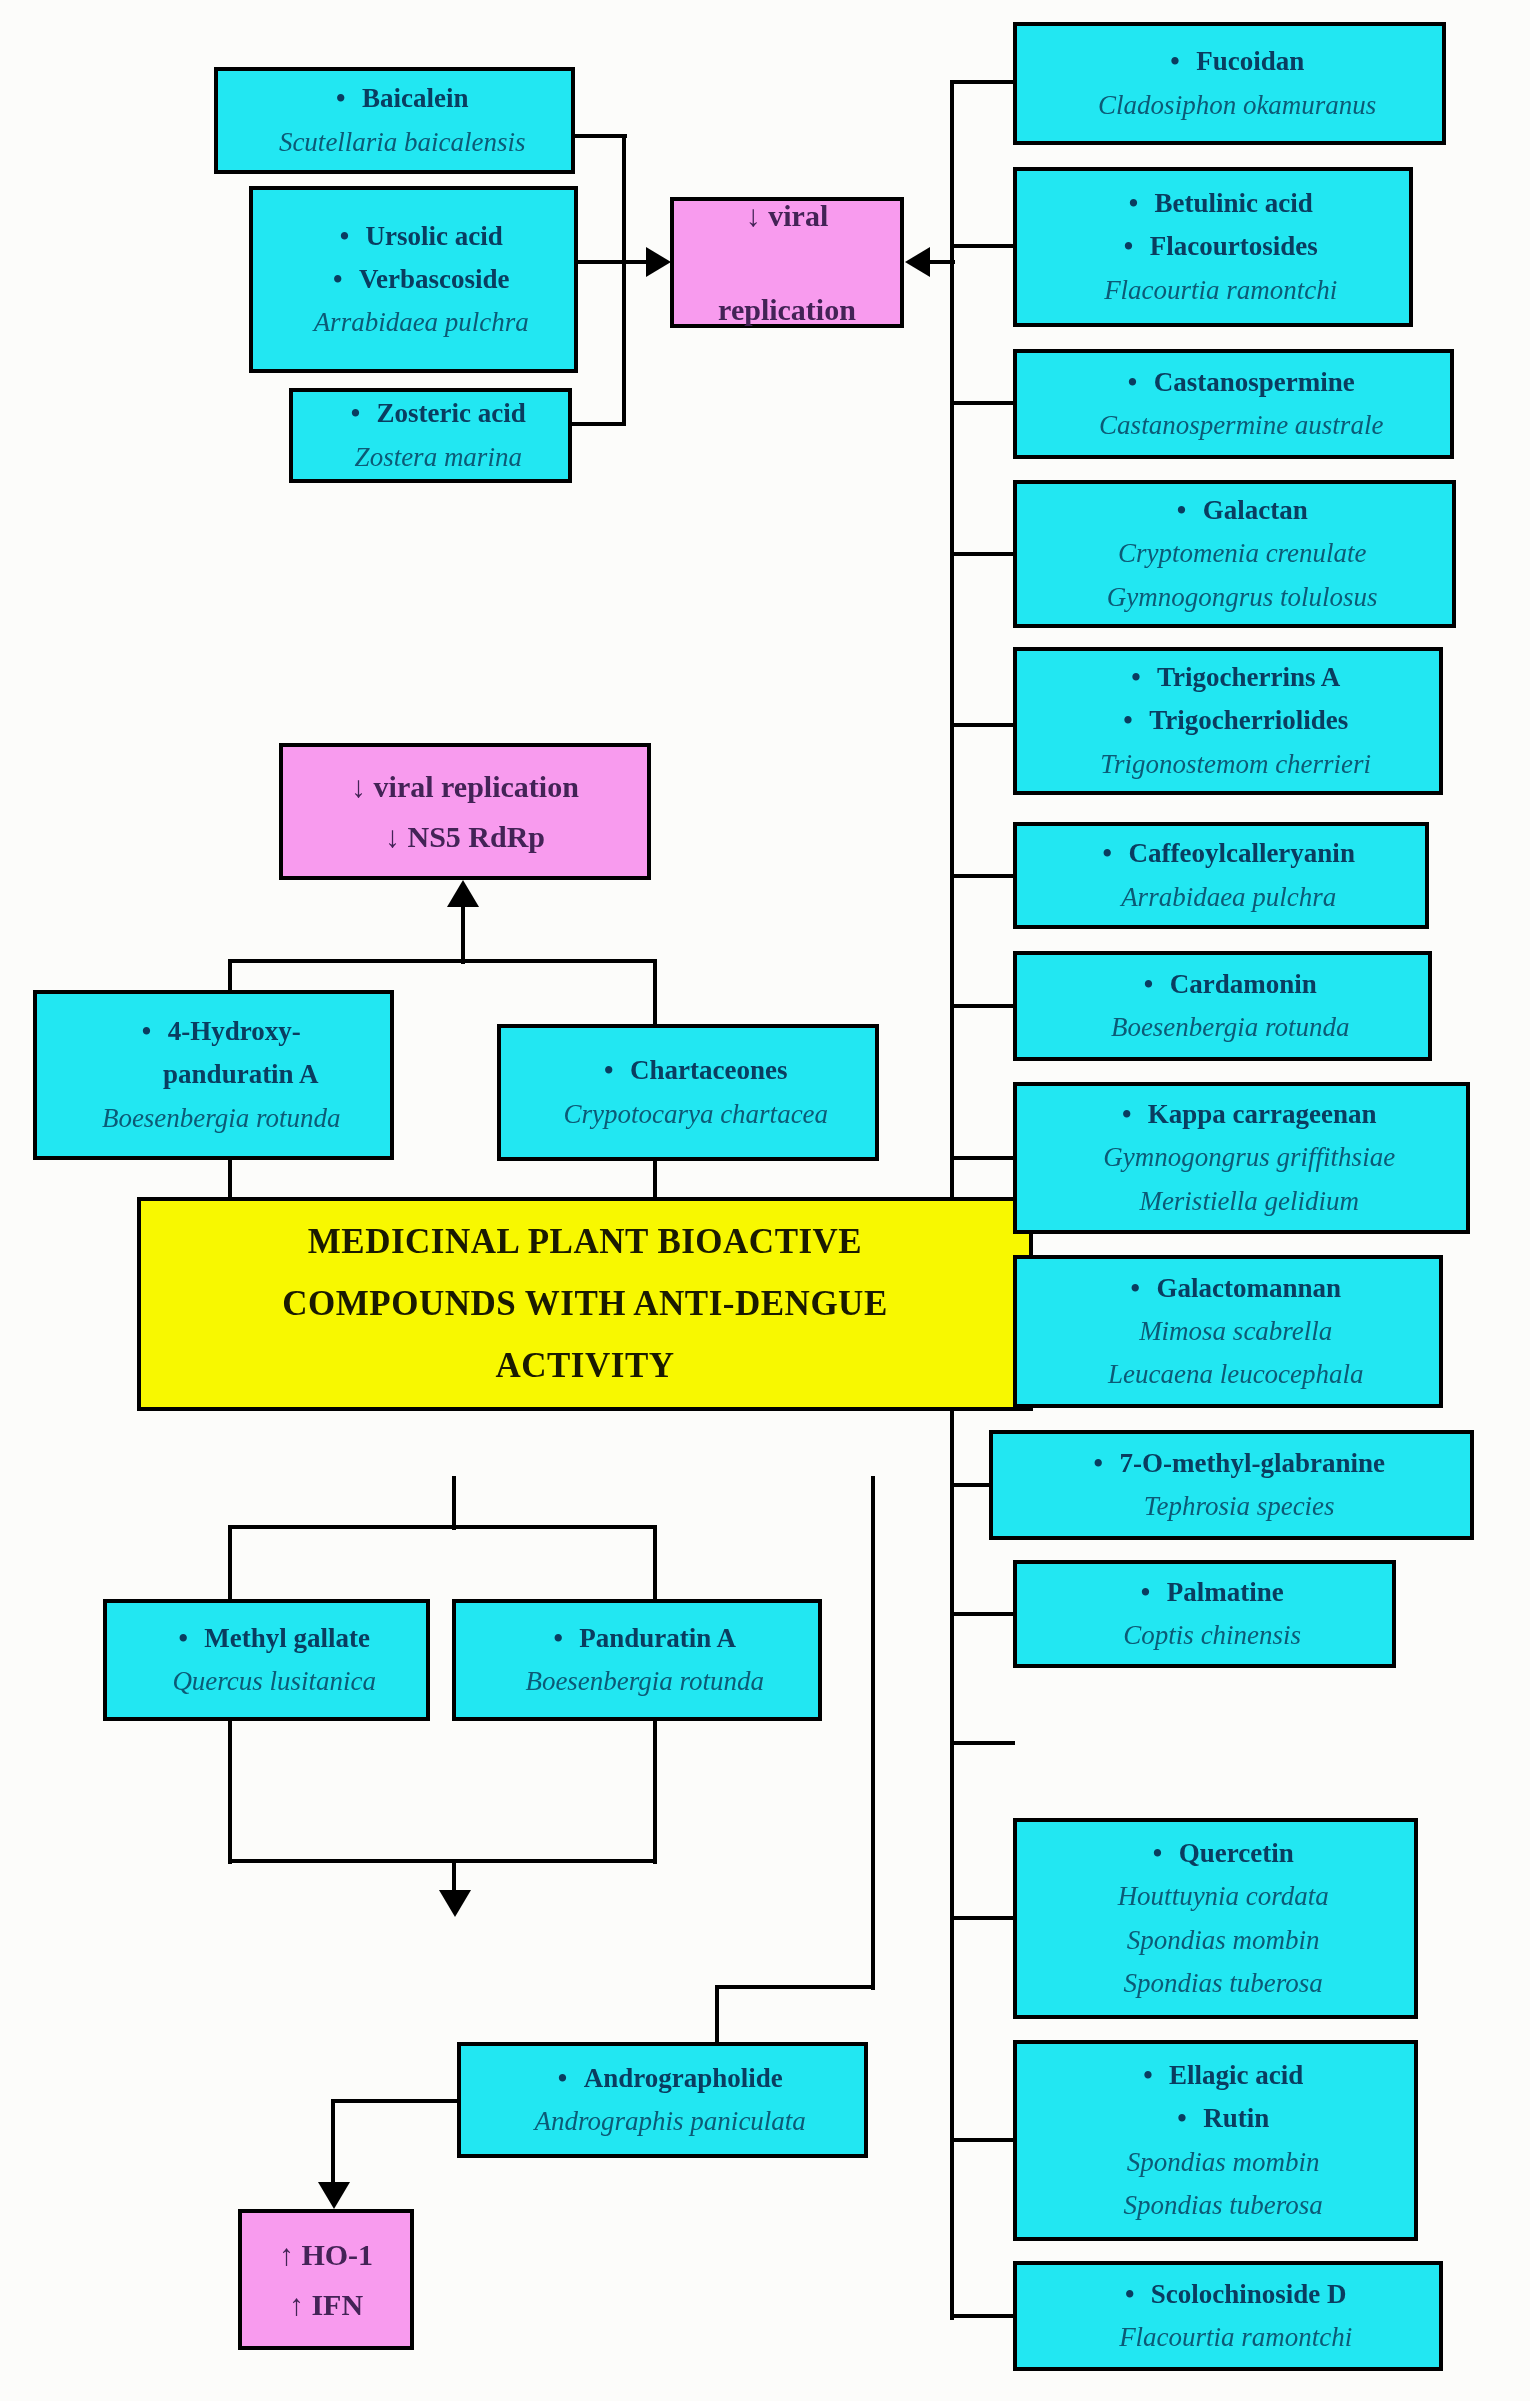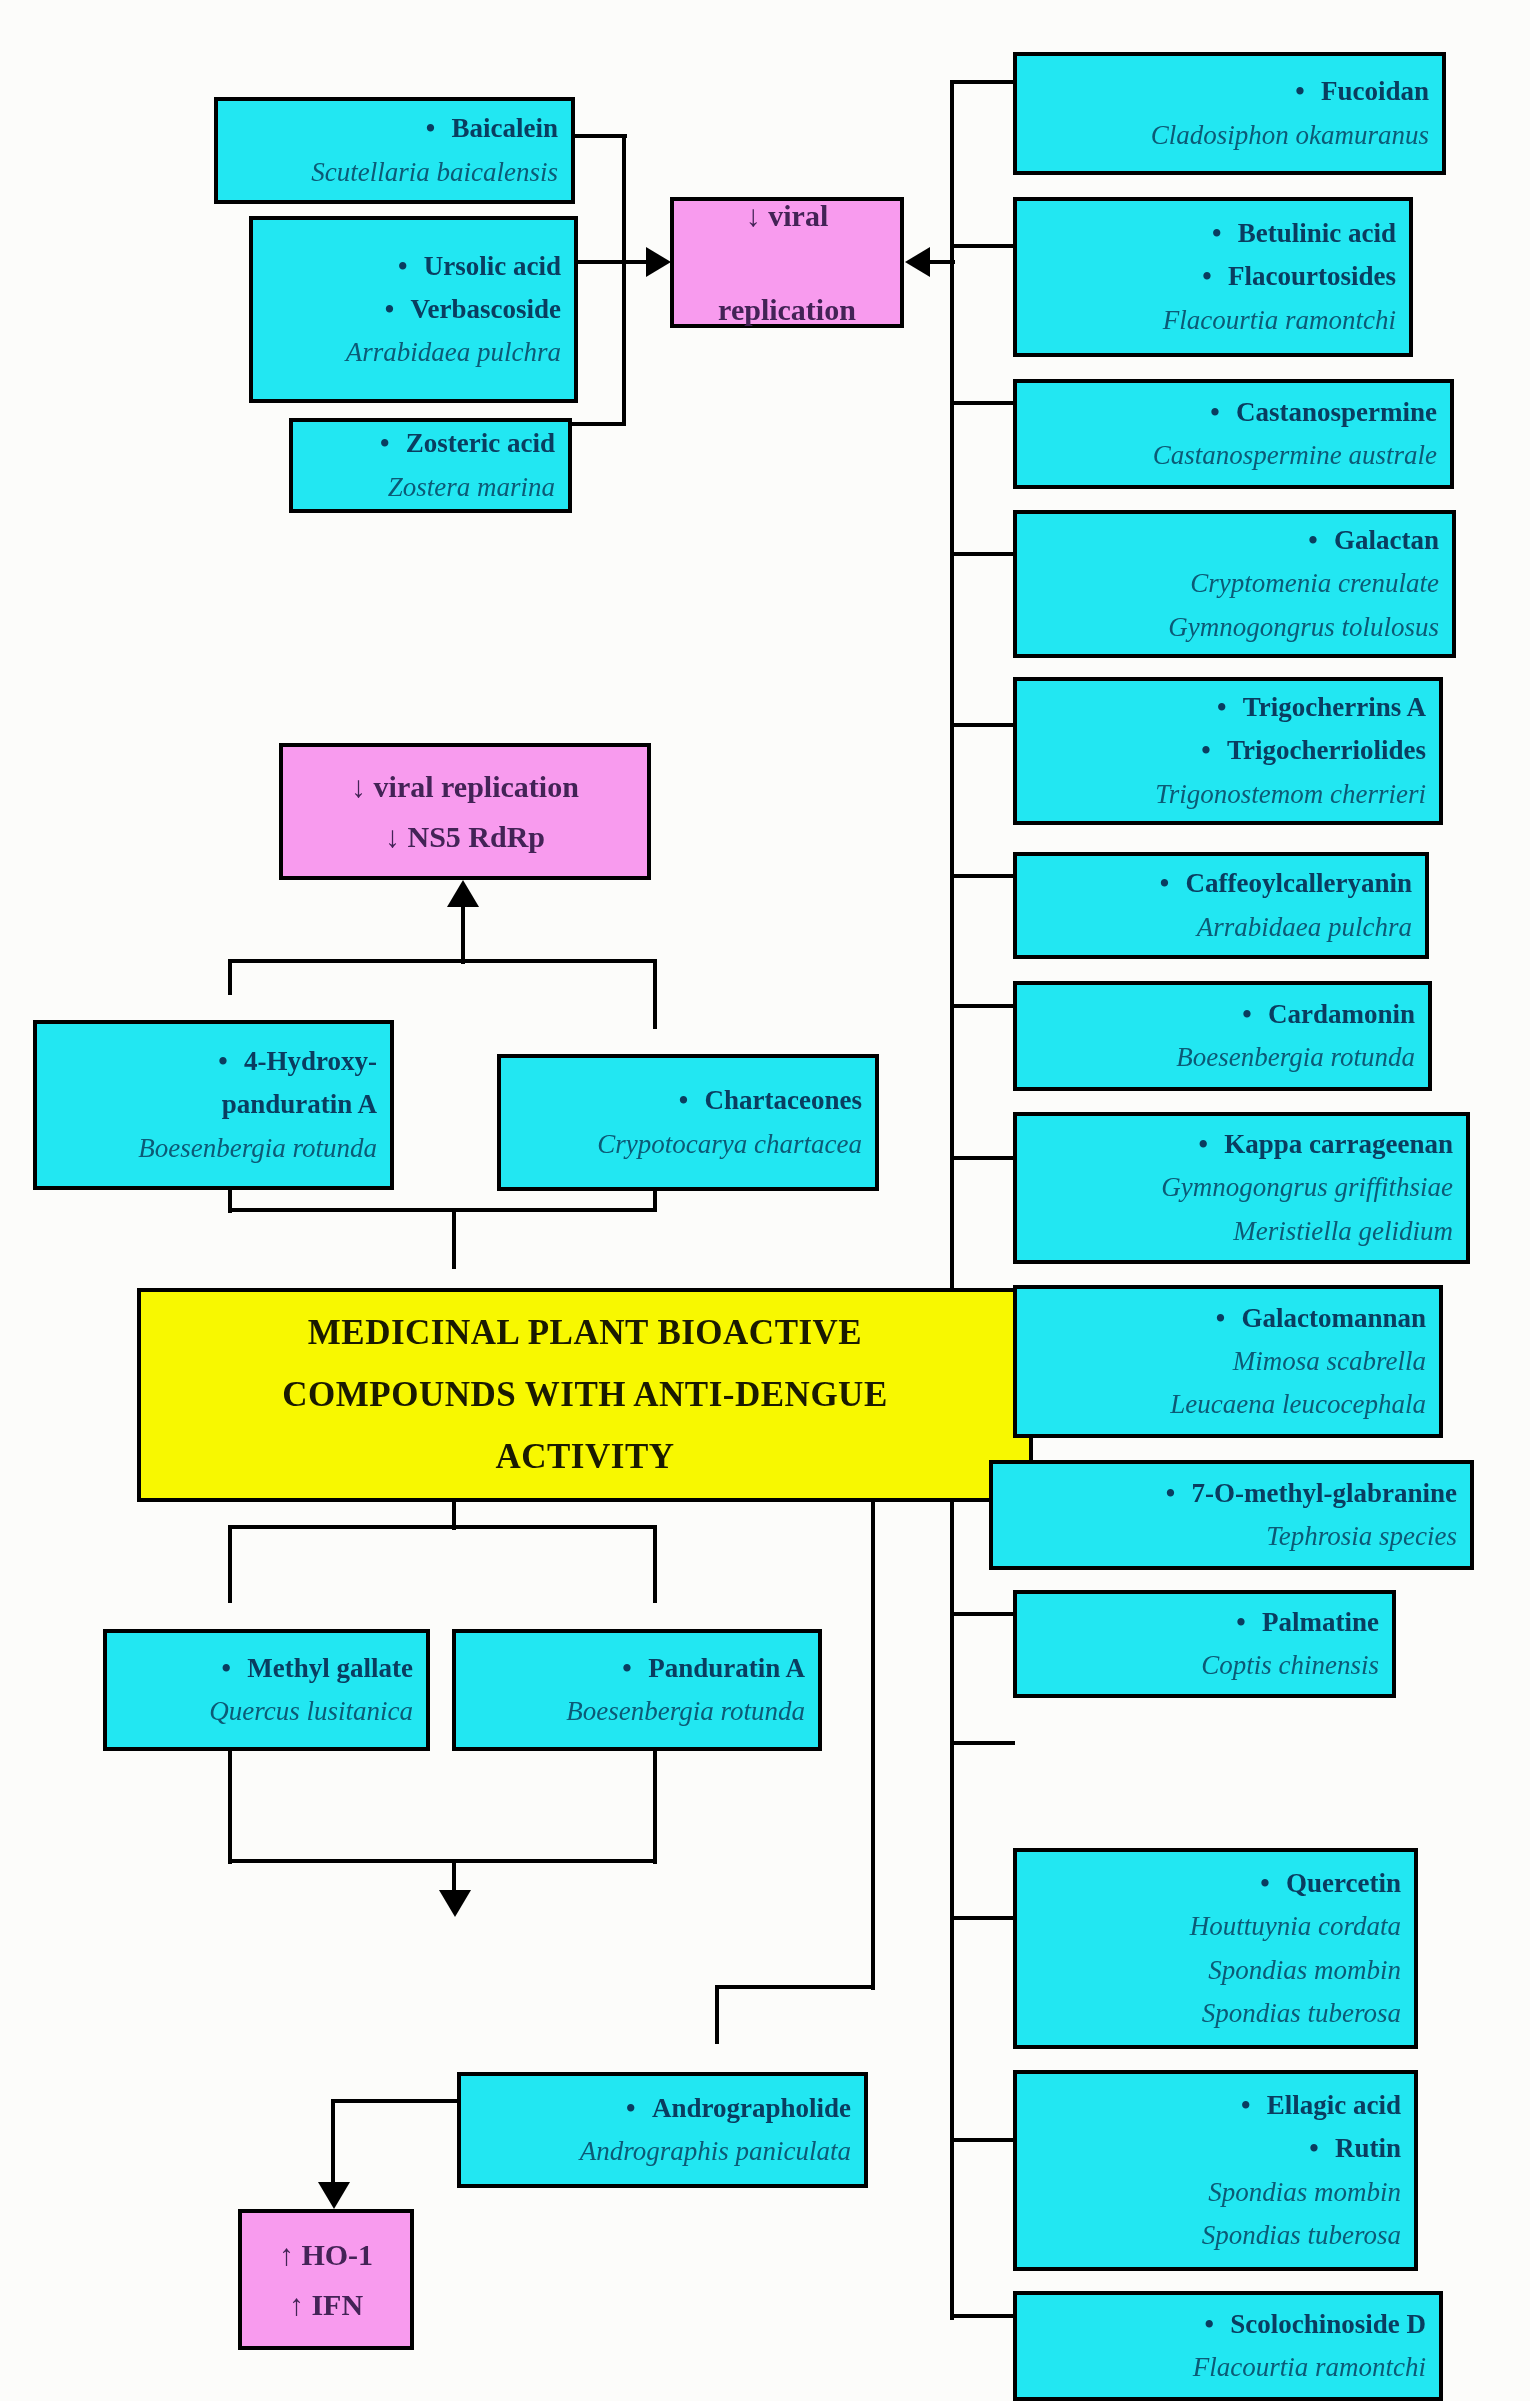--- a/index.html
+++ b/index.html
@@ -4,21 +4,21 @@
 <style>
   :root{
     --cyan:#22e7f2; --pink:#f89bee; --yellow:#f8f800; --line:#000000;
     --compound_text:#0a3d60; --species_text:#0c5a76; --effect_text:#432356; --title_text:#1a1a00;
   }
   html,body{margin:0;padding:0;background:#fcfcfa;}
   #diagram{position:relative;width:1530px;height:2401px;background:#fcfcfa;overflow:hidden;
            font-family:"Liberation Serif","DejaVu Serif",serif;}
   .node{position:absolute;box-sizing:border-box;border:4.4px solid var(--line);
         display:flex;flex-direction:column;justify-content:center;}
-  .cyan{background:var(--cyan);padding:3.3px 13px 3.3px 28.5px;align-items:flex-end;margin-top:30px;}
+  .cyan{background:var(--cyan);padding:3.3px 13px 3.3px 28.5px;align-items:center;}
   .pink{background:var(--pink);align-items:center;padding:3.3px;}
   .yellow{background:var(--yellow);align-items:center;padding:5.5px;}
   .ln{font-size:27px;line-height:1.6;color:var(--compound_text);font-weight:bold;white-space:nowrap;}
   .blt{margin-right:16.4px;}
   .sp{font-style:italic;font-weight:normal;color:var(--species_text);}
   .cont{padding-left:39px;font-weight:bold;}
   .eff{font-size:30px;line-height:1.65;color:var(--effect_text);font-weight:bold;text-align:center;white-space:nowrap;}
   .ttl{font-size:35px;line-height:1.78;color:var(--title_text);font-weight:bold;text-align:center;
        letter-spacing:0.5px;white-space:nowrap;}
   .hl,.vl{position:absolute;background:var(--line);}
@@ -116,21 +116,21 @@
     <div class="ln"><span class="blt">•</span><span>4-Hydroxy-</span></div>
     <div class="ln cont">panduratin A</div>
     <div class="ln sp">Boesenbergia rotunda</div>
   </div>
 
   <div class="node cyan" style="left:497px;top:1024px;width:382px;height:137px;">
     <div class="ln"><span class="blt">•</span><span>Chartaceones</span></div>
     <div class="ln sp">Crypotocarya chartacea</div>
   </div>
 
-  <div class="node yellow" style="left:137px;top:1288px;width:896px;height:214px;">
+  <div class="node yellow" style="left:137px;top:1197px;width:896px;height:214px;">
     <div class="ttl">MEDICINAL PLANT BIOACTIVE</div>
     <div class="ttl">COMPOUNDS  WITH ANTI-DENGUE</div>
     <div class="ttl">ACTIVITY</div>
   </div>
 
   <div class="node cyan" style="left:103px;top:1599px;width:327px;height:122px;">
     <div class="ln"><span class="blt">•</span><span>Methyl gallate</span></div>
     <div class="ln sp">Quercus lusitanica</div>
   </div>
 

